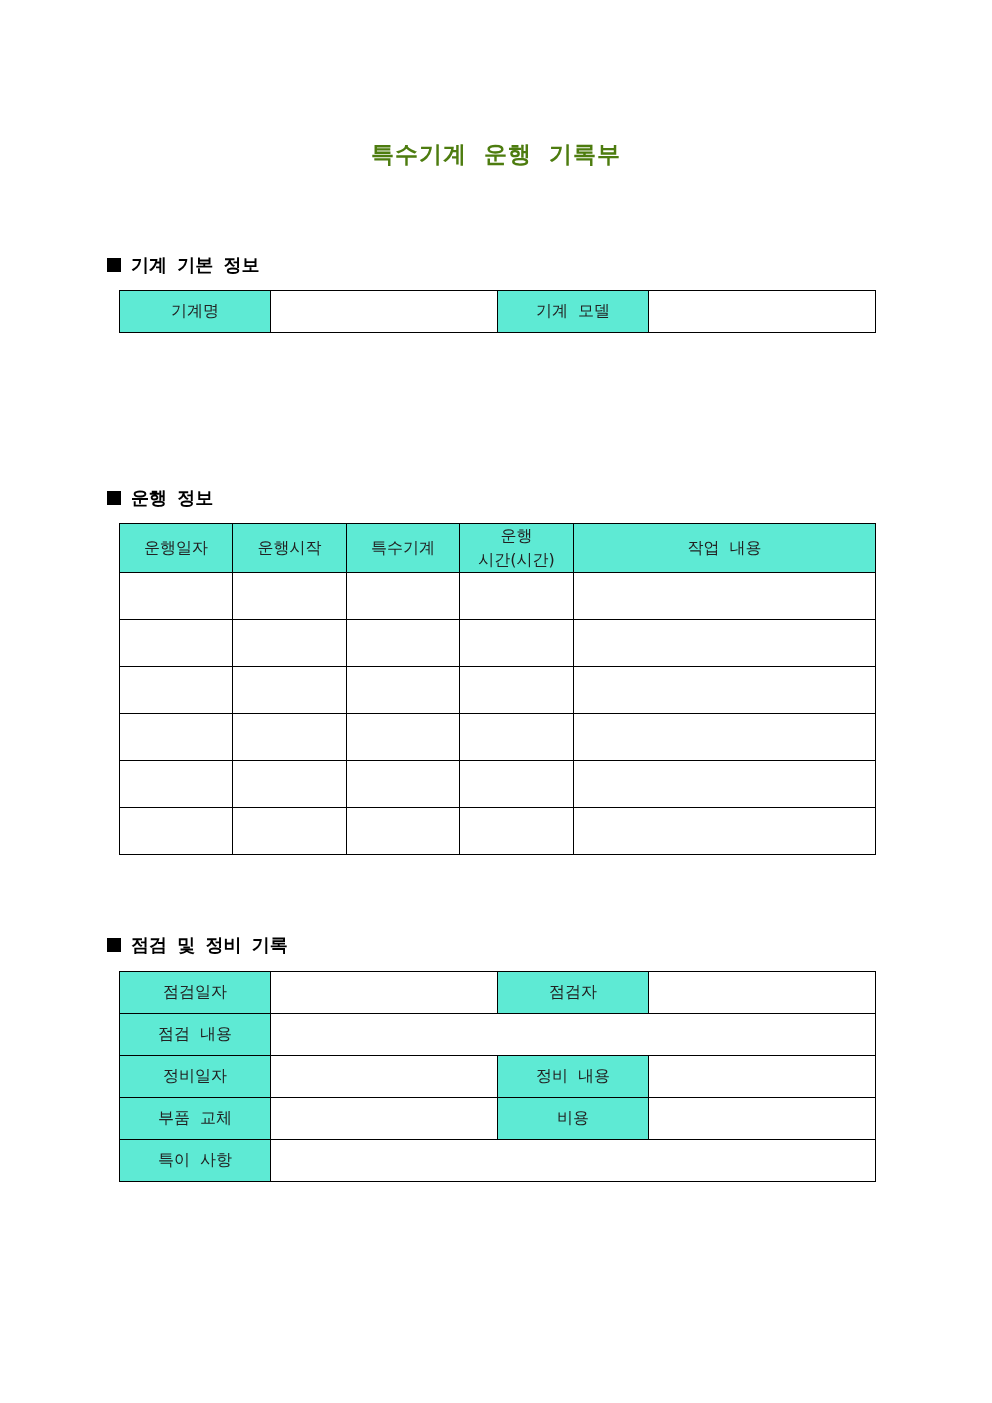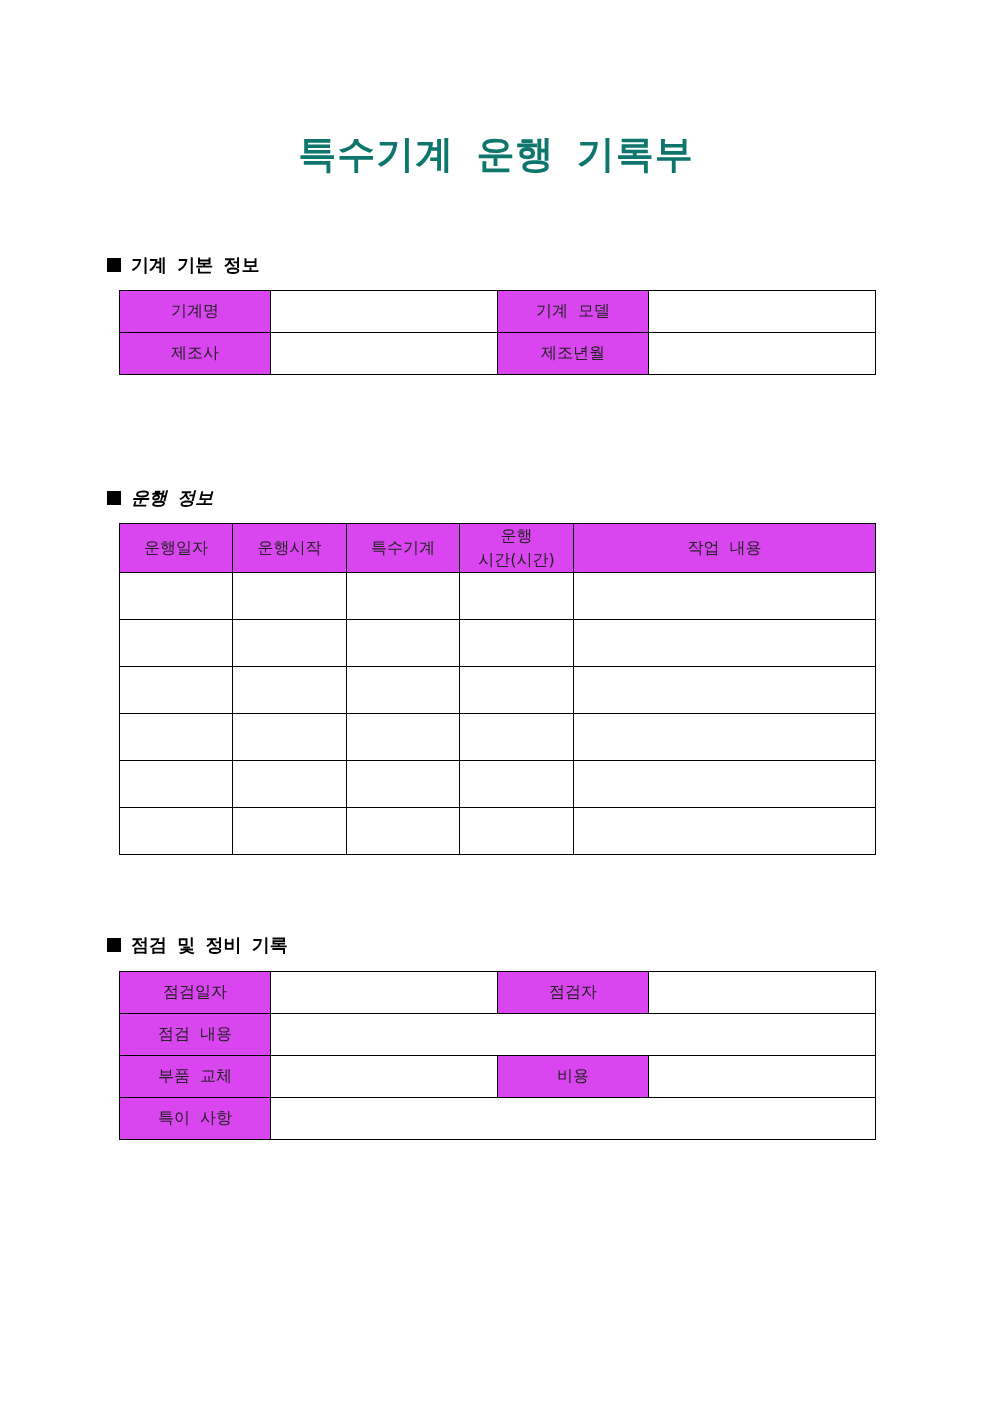--- a/index.html
+++ b/index.html
@@ -14,25 +14,25 @@
       font-family: "DejaVu Sans", "Liberation Sans", sans-serif;
       color: #111111;
       overflow: hidden;
     }
     .title {
       position: absolute;
       left: 0;
       top: 132px;
       width: 992px;
       text-align: center;
-      font-size: 38px;
+      font-size: 23px;
       font-weight: bold;
       letter-spacing: 1px;
       word-spacing: 8px;
-      color: #0f766e;
+      color: #4d7c0f;
       line-height: 44px;
     }
     .section-heading {
       position: absolute;
       left: 107px;
       font-size: 18px;
       font-weight: bold;
       color: #000;
       line-height: 24px;
       word-spacing: 4px;
@@ -56,21 +56,21 @@
     table.form td, table.form th {
       border: 1.5px solid #000;
       padding: 0;
       text-align: center;
       vertical-align: middle;
       font-weight: normal;
       color: #222;
       word-spacing: 5px;
     }
     .lbl {
-      background: #d946ef;
+      background: #5eead4;
       margin-top: 12px;
     }
     .val {
       background: #ffffff;
     }
     #t1 { top: 290px; }
     #t1 tr { height: 42px; }
     #t2 { top: 523px; }
     #t2 tr.head { height: 48px; }
     #t2 tr.row { height: 47px; }
@@ -96,30 +96,24 @@
       <col style="width:151px">
       <col style="width:227px">
   </colgroup>
   <tbody>
       <tr>
     <td class="lbl">기계명</td>
     <td class="val"></td>
     <td class="lbl">기계 모델</td>
     <td class="val"></td>
   </tr>
-  <tr>
-    <td class="lbl">제조사</td>
-    <td class="val"></td>
-    <td class="lbl">제조년월</td>
-    <td class="val"></td>
-  </tr>
 </tbody>
   </table>
 
-<div class="section-heading" style="top:486px;font-style:italic;">
+<div class="section-heading" style="top:486px;">
   <span class="sq"></span><span>운행 정보</span>
 </div>
 
 <table class="form" id="t2">
   <colgroup>
     <col style="width:113px">
       <col style="width:114px">
       <col style="width:113px">
       <col style="width:114px">
       <col style="width:302px">
@@ -196,20 +190,26 @@
     <td class="lbl">점검일자</td>
     <td class="val"></td>
     <td class="lbl">점검자</td>
     <td class="val"></td>
   </tr>
   <tr>
     <td class="lbl">점검 내용</td>
     <td class="val" colspan="3"></td>
   </tr>
   <tr>
+    <td class="lbl">정비일자</td>
+    <td class="val"></td>
+    <td class="lbl">정비 내용</td>
+    <td class="val"></td>
+  </tr>
+  <tr>
     <td class="lbl">부품 교체</td>
     <td class="val"></td>
     <td class="lbl">비용</td>
     <td class="val"></td>
   </tr>
   <tr>
     <td class="lbl">특이 사항</td>
     <td class="val" colspan="3"></td>
   </tr>
 </tbody>

